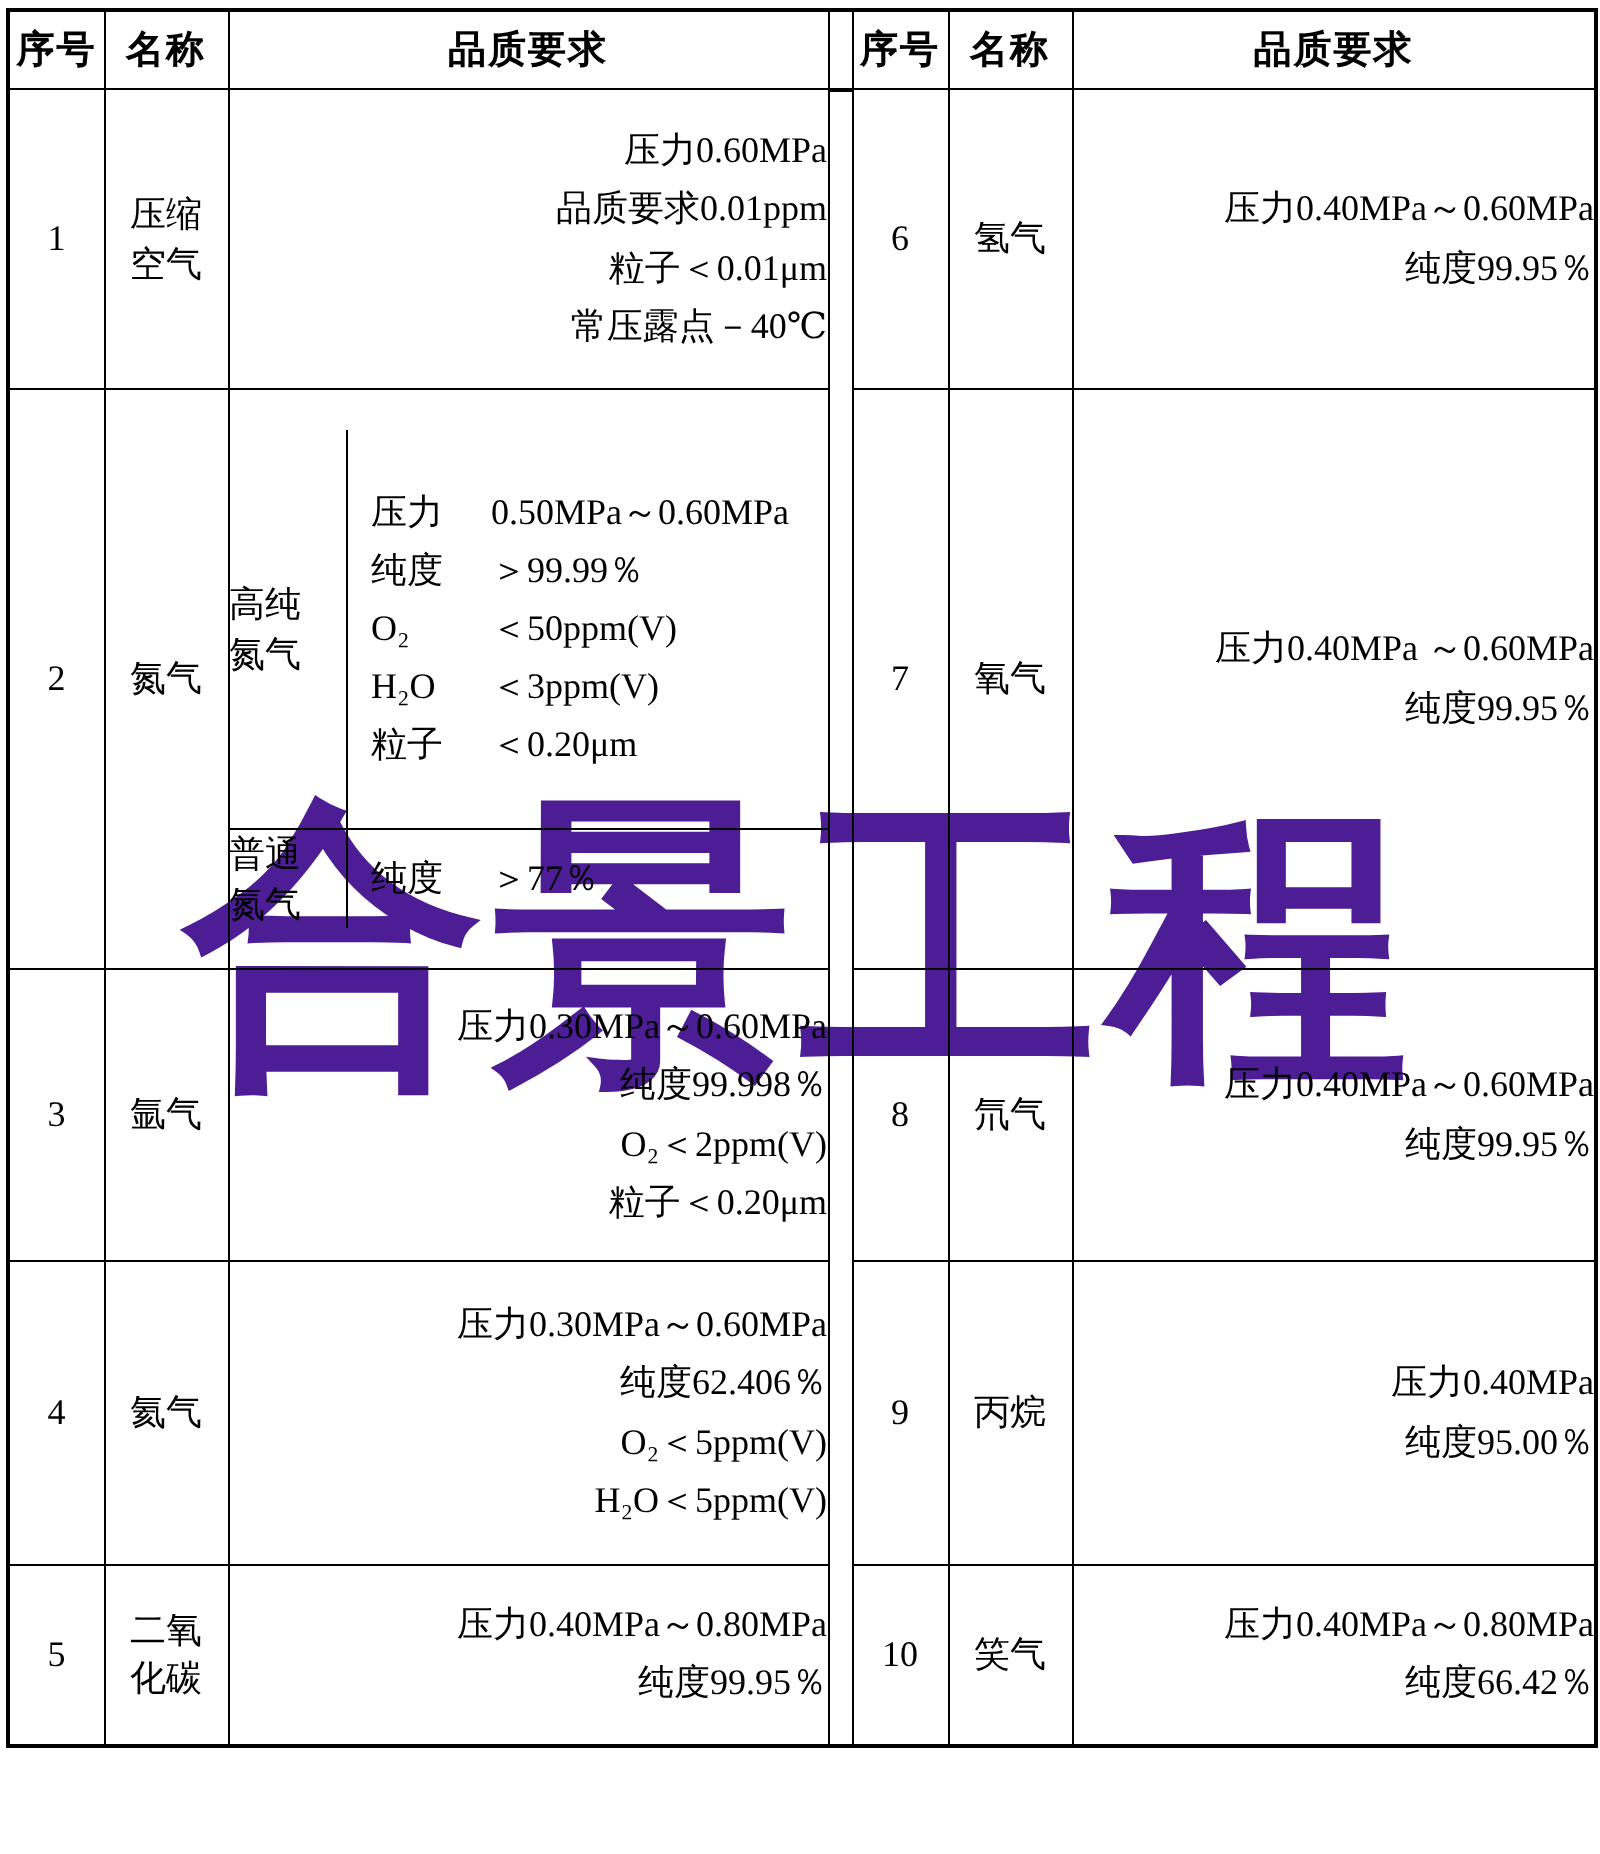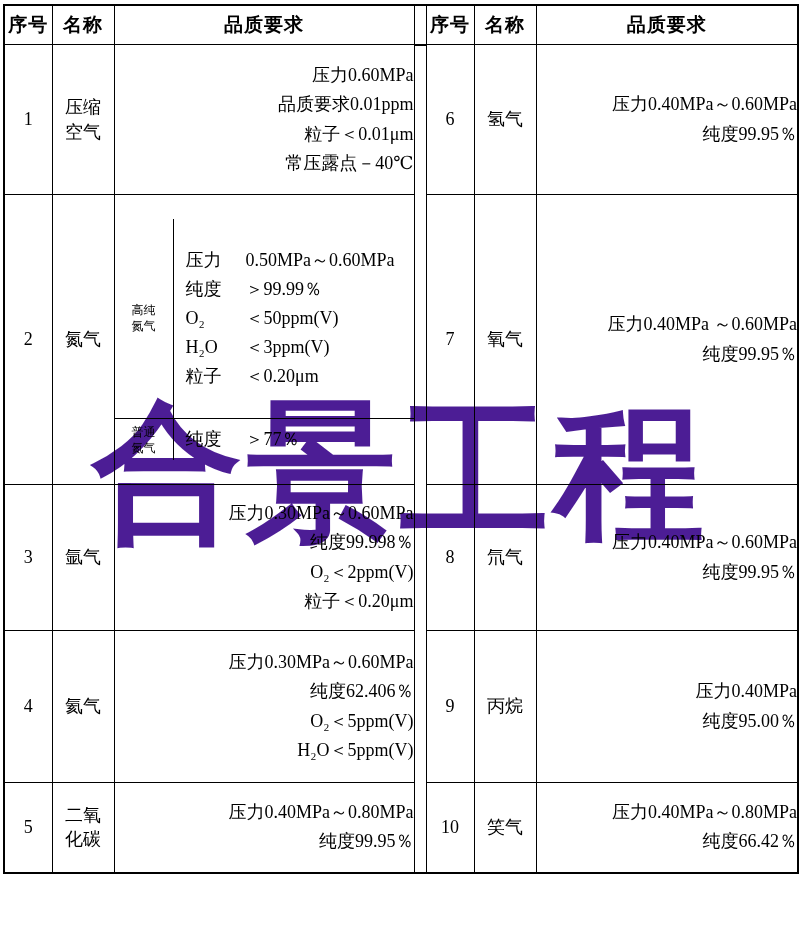--- a/index.html
+++ b/index.html
@@ -112,22 +112,21 @@
   table.nested td {
     border: 0;
     padding: 0;
     vertical-align: middle;
     margin-left: 32px;
   }
   table.nested tr.top td { border-bottom: 1px solid #000; }
   table.nested td.sub-name {
     border-right: 1px solid #000;
     width: 58px;
-    text-align: center;
-    font-size: 12px;
+    font-size: 18px;
     line-height: 1.35;
   }
   table.nested td.sub-req {
     font-size: 18px;
     padding: 6px 0 6px 12px;
     line-height: 1.62;
   }
   .nowrap { white-space: nowrap; }
 </style>
 </head>

